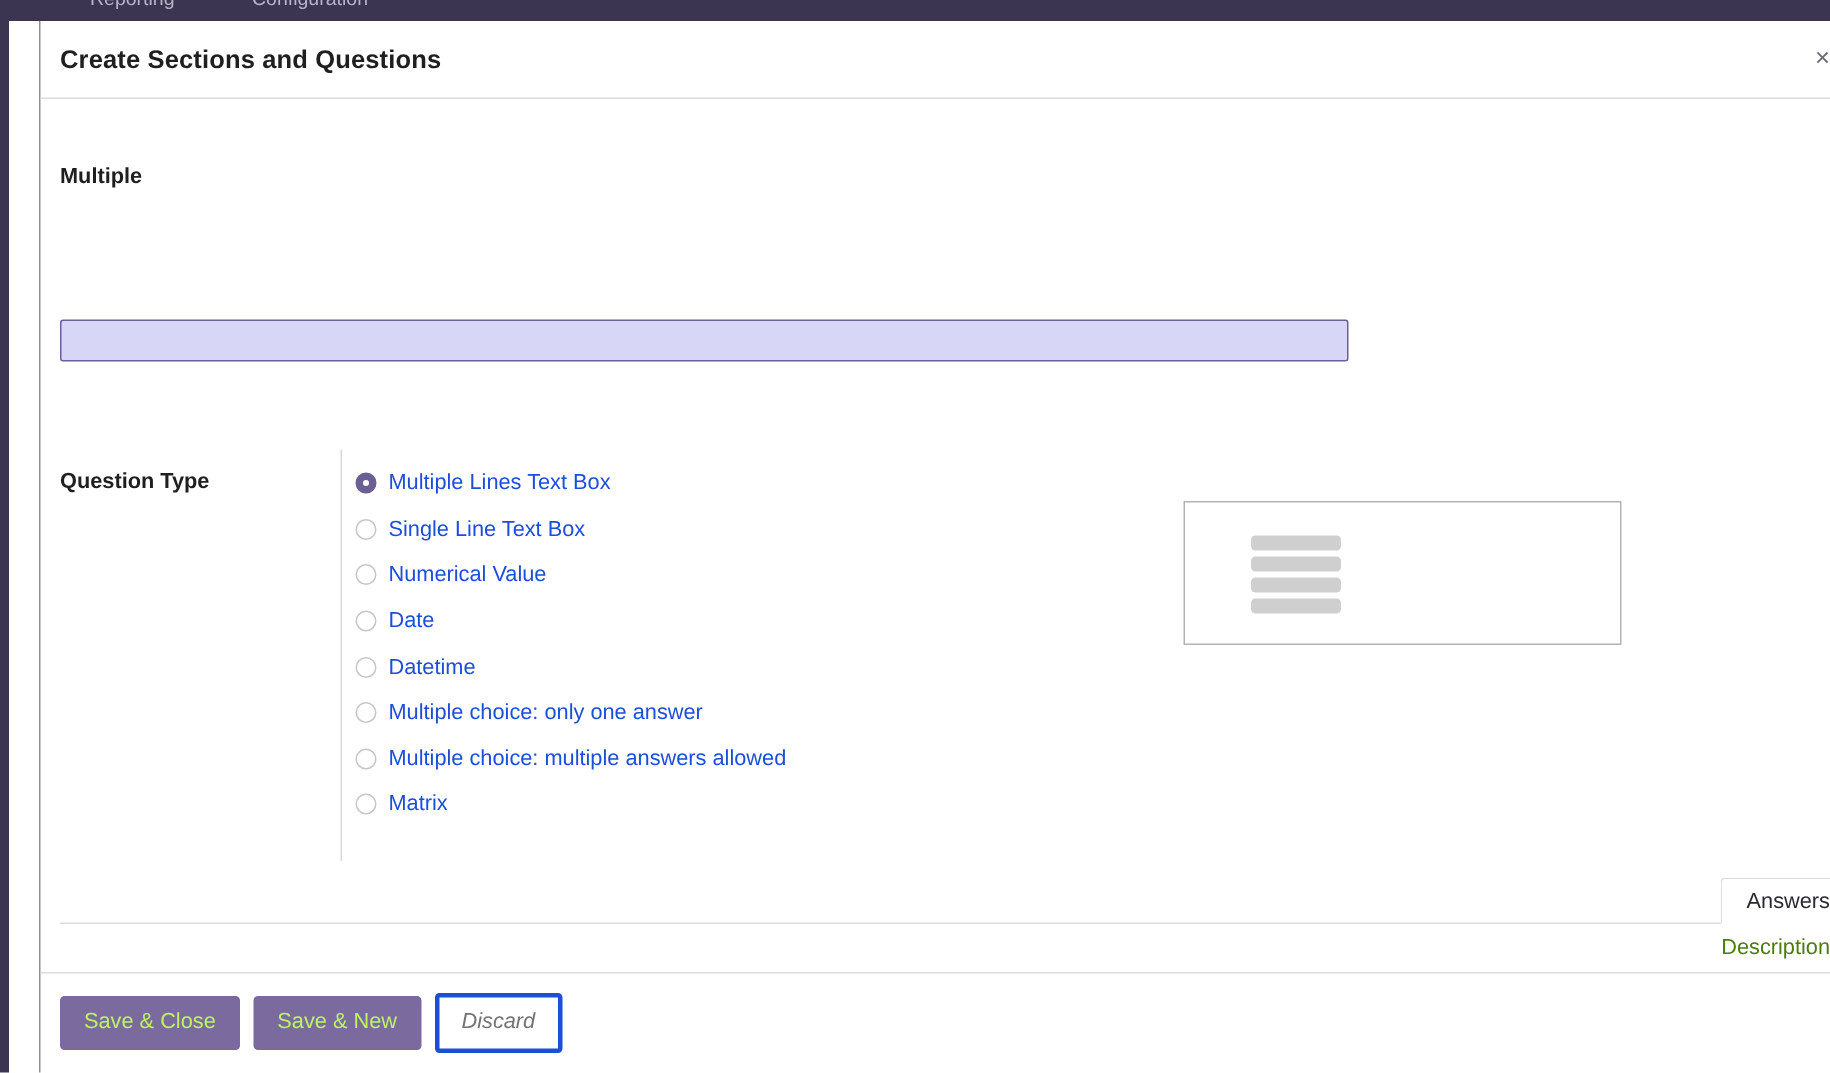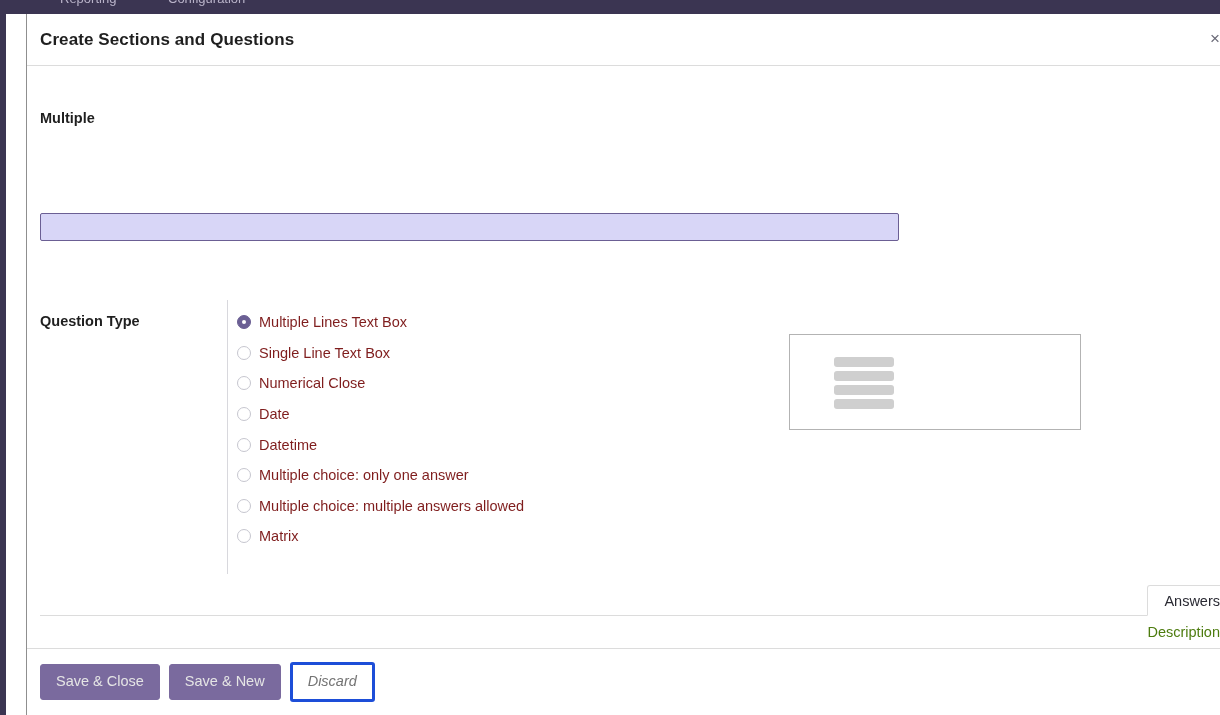--- a/index.html
+++ b/index.html
@@ -167,21 +167,21 @@
     content: "";
     position: absolute;
     left: 4px; top: 4px;
     width: 4px; height: 4px;
     border-radius: 50%;
     background: #ffffff;
   }
   .radio-label {
     margin-left: 8px;
     font-size: 14.5px;
-    color: #7f1d1d;
+    color: #1d4ed8;
     white-space: nowrap;
   }
 
   
   #preview-box {
     position: absolute;
     left: 762px;
     top: 268px;
     width: 292px;
     height: 96px;
@@ -250,21 +250,21 @@
     font-family: "Liberation Sans", sans-serif;
     border-radius: 3px;
     padding: 8px 15px;
     cursor: pointer;
     line-height: 1.2;
     white-space: nowrap;
   }
   .btn-primary {
     background: #7a6a9e;
     border: 1px solid #7a6a9e;
-    color: #e5e5e5;
+    color: #bef264;
   }
   .btn-secondary {
     background: #ffffff;
     border: 3px solid #1d4ed8;
     color: #737373;
     font-style: italic;
   }
 </style>
 </head>
 <body>
@@ -300,21 +300,21 @@
         <span class="radio-label">Multiple Lines Text Box</span>
       </div>
 
       <div class="radio-row">
         <span class="radio-mark"></span>
         <span class="radio-label">Single Line Text Box</span>
       </div>
 
       <div class="radio-row">
         <span class="radio-mark"></span>
-        <span class="radio-label">Numerical Close</span>
+        <span class="radio-label">Numerical Value</span>
       </div>
 
       <div class="radio-row">
         <span class="radio-mark"></span>
         <span class="radio-label">Date</span>
       </div>
 
       <div class="radio-row">
         <span class="radio-mark"></span>
         <span class="radio-label">Datetime</span>

